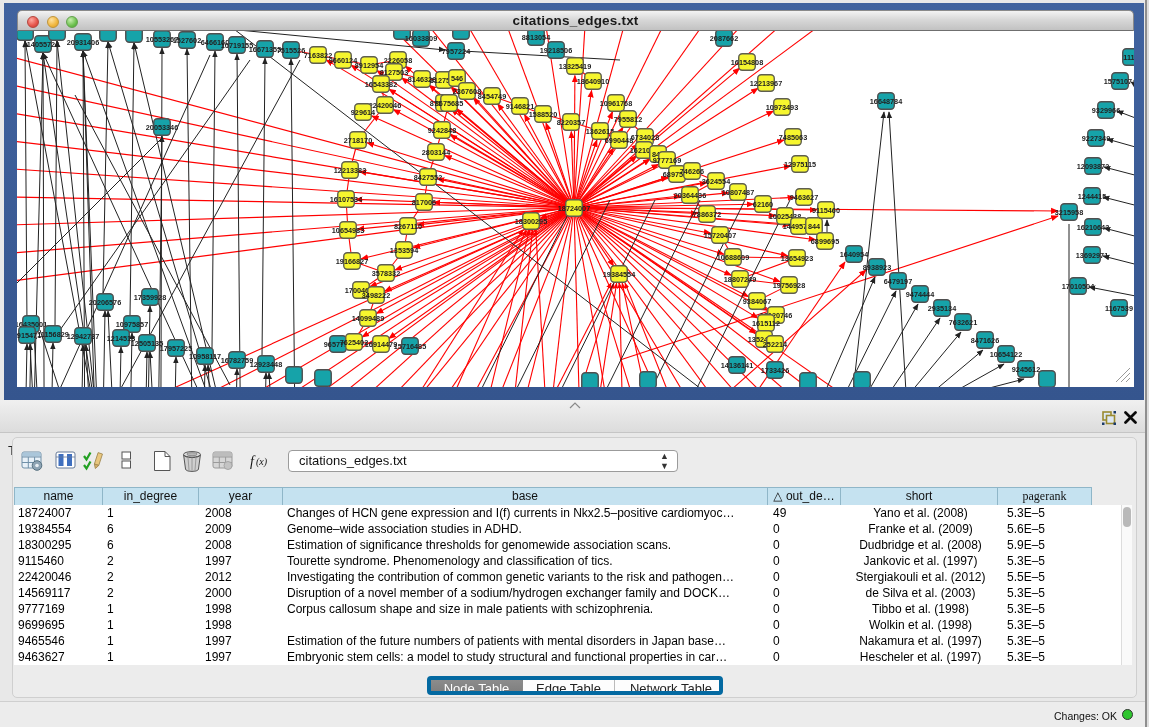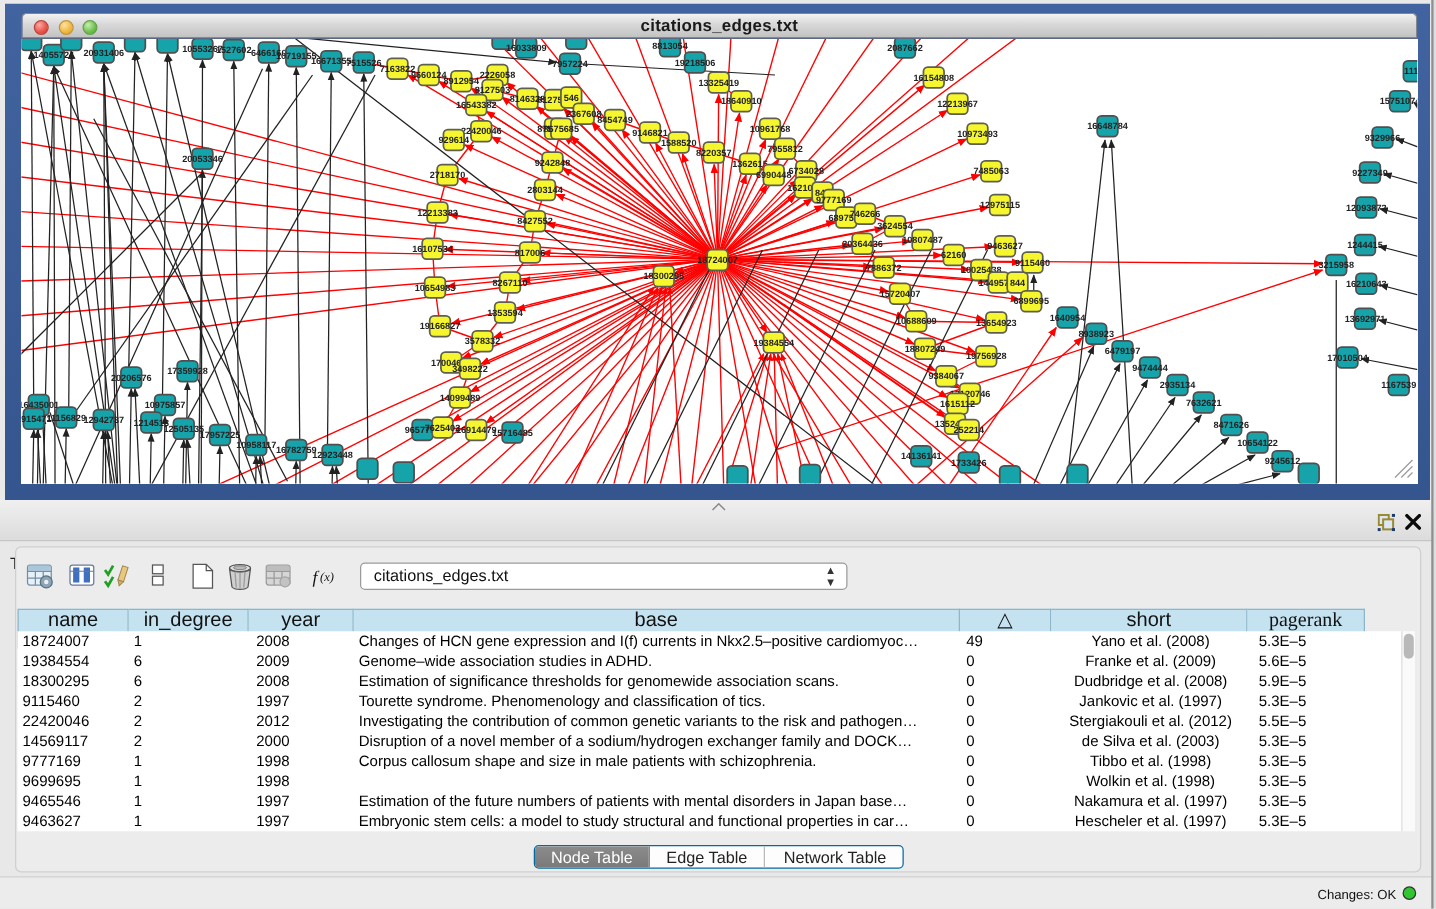--- a/index.html
+++ b/index.html
@@ -15,27 +15,27 @@
 #graph { left:17px; top:31px; width:1117px; height:356px; background:#fff; overflow:hidden; transform:translateZ(0); }
 
 #tp { left:0; top:400px; width:1149px; height:327px; background:#e8e8e8; }
 #tphead { left:0; top:400px; width:1149px; height:33px; background:linear-gradient(#f0f0f0,#dcdcdc); border-bottom:1px solid #c5c5c5;}
 #tphead .t { position:absolute; left:8px; top:9px; font-size:13px; color:#222;margin-top:34px; }
 #panel { left:12px; top:437px; width:1125px; height:261px; background:#ececec; border:1px solid #cfcfcf; border-radius:5px; }
 #toolbar { left:0px; top:449px; height:28px; }
 #combo { left:288px; top:450px; width:390px; height:22px; background:#fff; border:1px solid #9b9b9b; border-radius:4px; font-size:13px; color:#111; line-height:20px; padding-left:10px; }
 #combo .arr { position:absolute; right:8px; top:0px; font-size:9px; color:#333; line-height:10px; }
 #thead { left:14px; top:487px; width:1082px; height:18px; }
-#thead div { position:absolute; top:0; height:32px; background:#c5e2f0; border:1px solid #8fb6c8; border-left:none; font-size:16px; text-align:center; line-height:17px; color:#111; }
+#thead div { position:absolute; top:0; height:32px; background:#c5e2f0; border:1px solid #8fb6c8; border-left:none; font-size:12px; text-align:center; line-height:17px; color:#111; }
 #tbl { left:14px; top:505px; width:1107px; height:160px; background:#fff; }
 .trow { position:absolute; left:0; width:1149px; height:16px; font-size:12px; color:#000; }
 .trow span { position:absolute; top:1px; white-space:nowrap; }
 #sbar { left:1121px; top:505px; width:11px; height:160px; background:#fafafa; border-left:1px solid #ddd;}
 #thumb { left:1122.5px; top:507px; width:8px; height:20px; background:#b9b9b9; border-radius:4px; }
-#tabs { left:427px; top:676px; width:296px; height:19px; border:1px solid #0369a1; border-radius:4px; background:#fdfdfd; overflow:hidden; font-size:13px; }
+#tabs { left:427px; top:676px; width:296px; height:19px; border:4px solid #0369a1; border-radius:4px; background:#fdfdfd; overflow:hidden; font-size:13px; }
 #tabs div { position:absolute; top:0; height:19px; line-height:18px; text-align:center; color:#222; }
 #status { left:0; top:701px; width:1149px; height:26px; background:#ececec; border-top:1px solid #cfcfcf; }
 #mem { position:absolute; right:32px; top:8px; font-size:10.5px; color:#111; }
 #memdot { position:absolute; right:16px; top:7px; width:11px; height:11px; border-radius:50%; background:#2fc62f; border:1px solid #333; }
 </style></head>
 <body>
 <div id="desk" class="abs"></div>
 <div id="titlebar" class="abs">
   <div class="tl" style="left:9px; background:radial-gradient(circle at 35% 30%, #ffa8a0, #e5544a 60%, #c33b32); border:1px solid #b5443c;"></div>
   <div class="tl" style="left:28.5px; background:radial-gradient(circle at 35% 30%, #ffe2a0, #f0b63e 60%, #d99b2b); border:1px solid #c09439;"></div>

